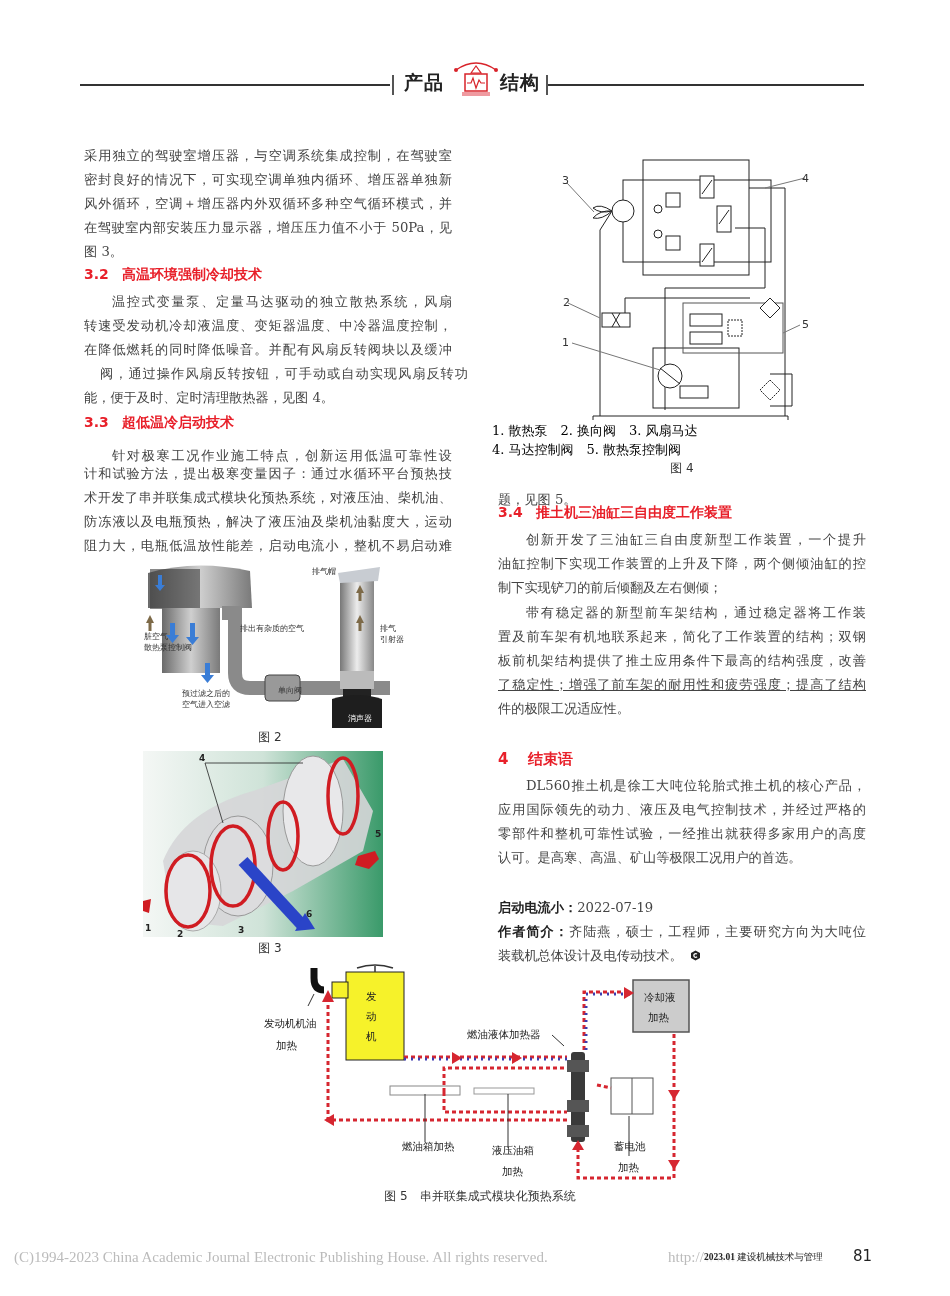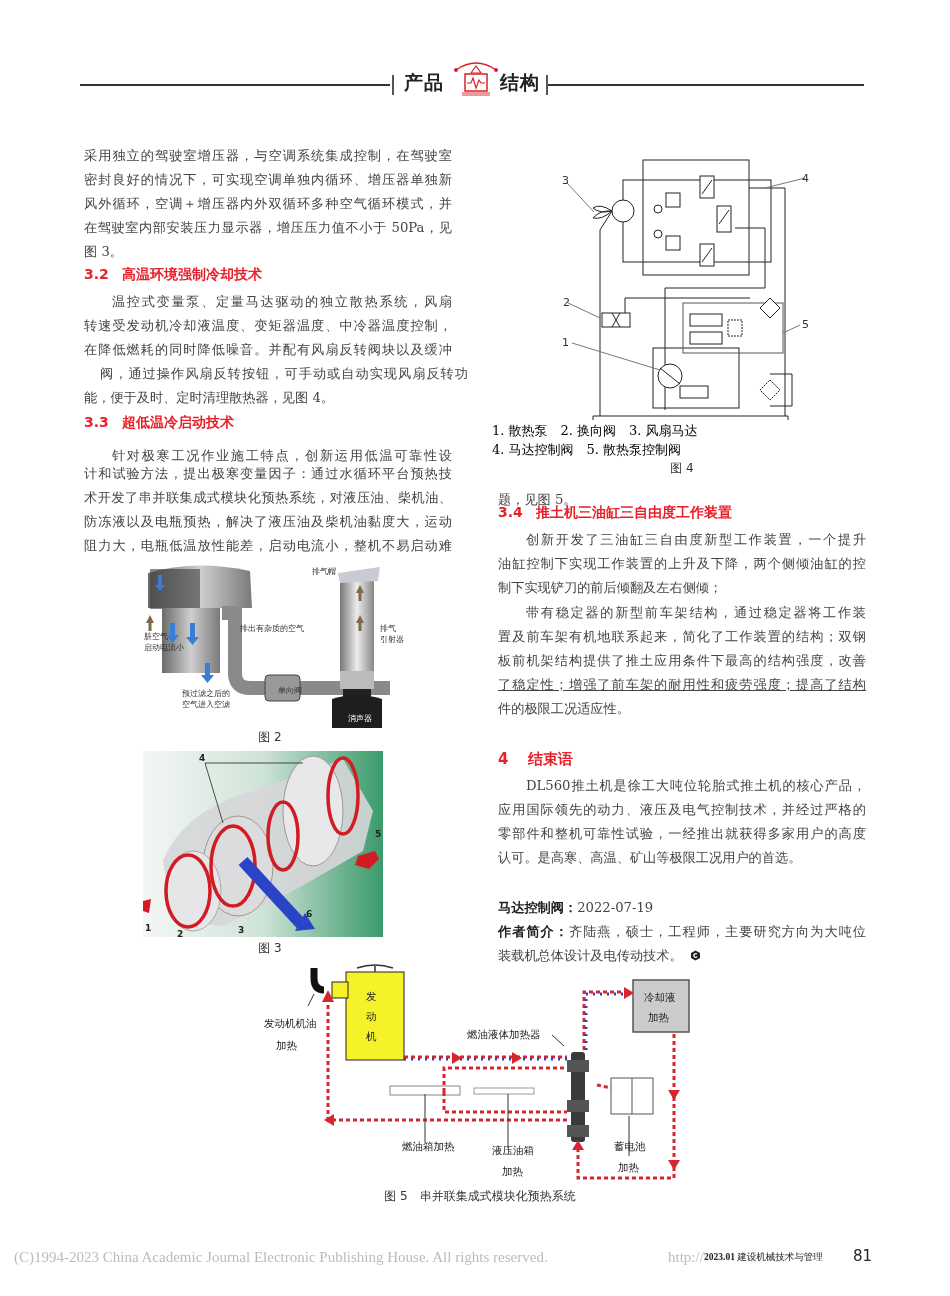--- a/index.html
+++ b/index.html
@@ -101,21 +101,21 @@
         <path d="M65 100 l5 0 l0 12 l4 0 l-6.5 8 l-6.5 -8 l4 0 z"></path>
         <path d="M18 12 l4 0 l0 10 l3 0 l-5 6 l-5 -6 l3 0 z"></path>
       </g>
     <g fill="#7d6a48">
         <path d="M6 60 l4 -8 l4 8 l-2.5 0 l0 8 l-3 0 l0 -8z"></path>
         <path d="M216 30 l4 -8 l4 8 l-2.5 0 l0 8 l-3 0 l0 -8z"></path>
         <path d="M216 60 l4 -8 l4 8 l-2.5 0 l0 8 l-3 0 l0 -8z"></path>
       </g>
   </svg>
   <div class="fig-lbl" style="left:4px;top:68px;white-space:pre;line-height:11px;">脏空气
-启动电流小</div>
+散热泵控制阀</div>
   <div class="fig-lbl" style="left:100px;top:60px;font-family:Liberation Mono, monospace;">排出有杂质的空气</div>
   <div class="fig-lbl" style="left:172px;top:3px;">排气帽</div>
   <div class="fig-lbl" style="left:240px;top:60px;white-space:pre;line-height:11px;">排气
 引射器</div>
   <div class="fig-lbl" style="left:138px;top:122px;">单向阀</div>
   <div class="fig-lbl" style="left:42px;top:125px;white-space:pre;line-height:11px;">预过滤之后的
 空气进入空滤</div>
   <div class="fig-lbl" style="left:208px;top:150px;color:#fff;">消声器</div>
 </div>
 <div class="cap" style="left:240px;top:729px;width:60px;">图 2</div>
@@ -229,21 +229,21 @@
   <span class="num" style="width:30px;">4</span><span>结束语</span>
 </div>
 <div>
   <div class="p" style="left:526px;top:774px;width:340px;">DL560推土机是徐工大吨位轮胎式推土机的核心产品，</div>
   <div class="p" style="left:498px;top:798px;width:368px;">应用国际领先的动力、液压及电气控制技术，并经过严格的</div>
   <div class="p" style="left:498px;top:822px;width:368px;">零部件和整机可靠性试验，一经推出就获得多家用户的高度</div>
   <div class="p last" style="left:498px;top:846px;width:368px;">认可。是高寒、高温、矿山等极限工况用户的首选。</div>
 </div>
 
 <div class="p last" style="left:498px;top:896px;width:368px;">
-  <span class="meta-b">马达控制阀：</span><span>2022-07-19</span>
+  <span class="meta-b">启动电流小：</span><span>2022-07-19</span>
 </div>
 <div class="p" style="left:498px;top:920px;width:368px;">
   <span class="meta-b">作者简介：</span><span>齐陆燕，硕士，工程师，主要研究方向为大吨位</span>
 </div>
 <div class="p last" style="left:498px;top:944px;width:368px;">
   <span>装载机总体设计及电传动技术。</span>
   <span style="display:inline-block;width:11px;height:11px;vertical-align:-1px;margin-left:3px;">
     <svg width="11" height="11" viewBox="0 0 11 11">
         <path d="M5.5 0.5 L10 3 L10 8 L5.5 10.5 L1 8 L1 3 Z" fill="#222"></path>
         <path d="M7 4 Q5.5 3 4 4.5 Q3.5 6 4.5 7 Q6 7.8 7 6.8" fill="none" stroke="#fff" stroke-width="1.3"></path>

